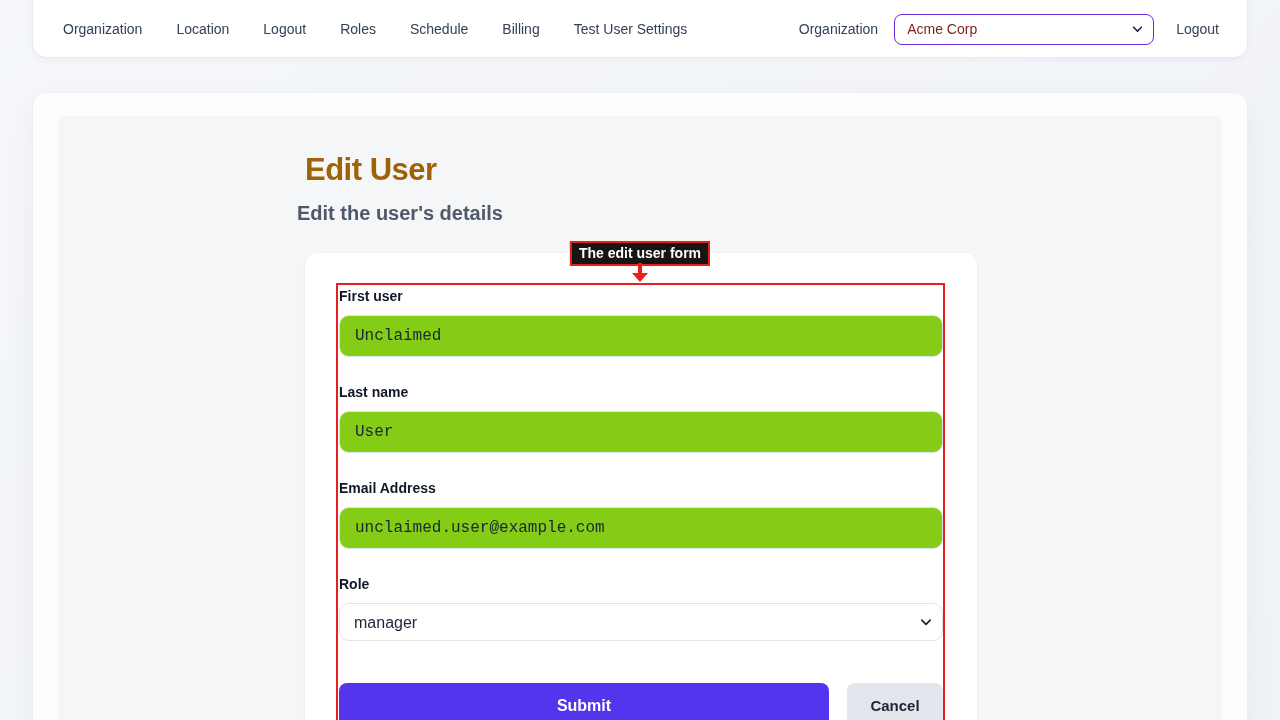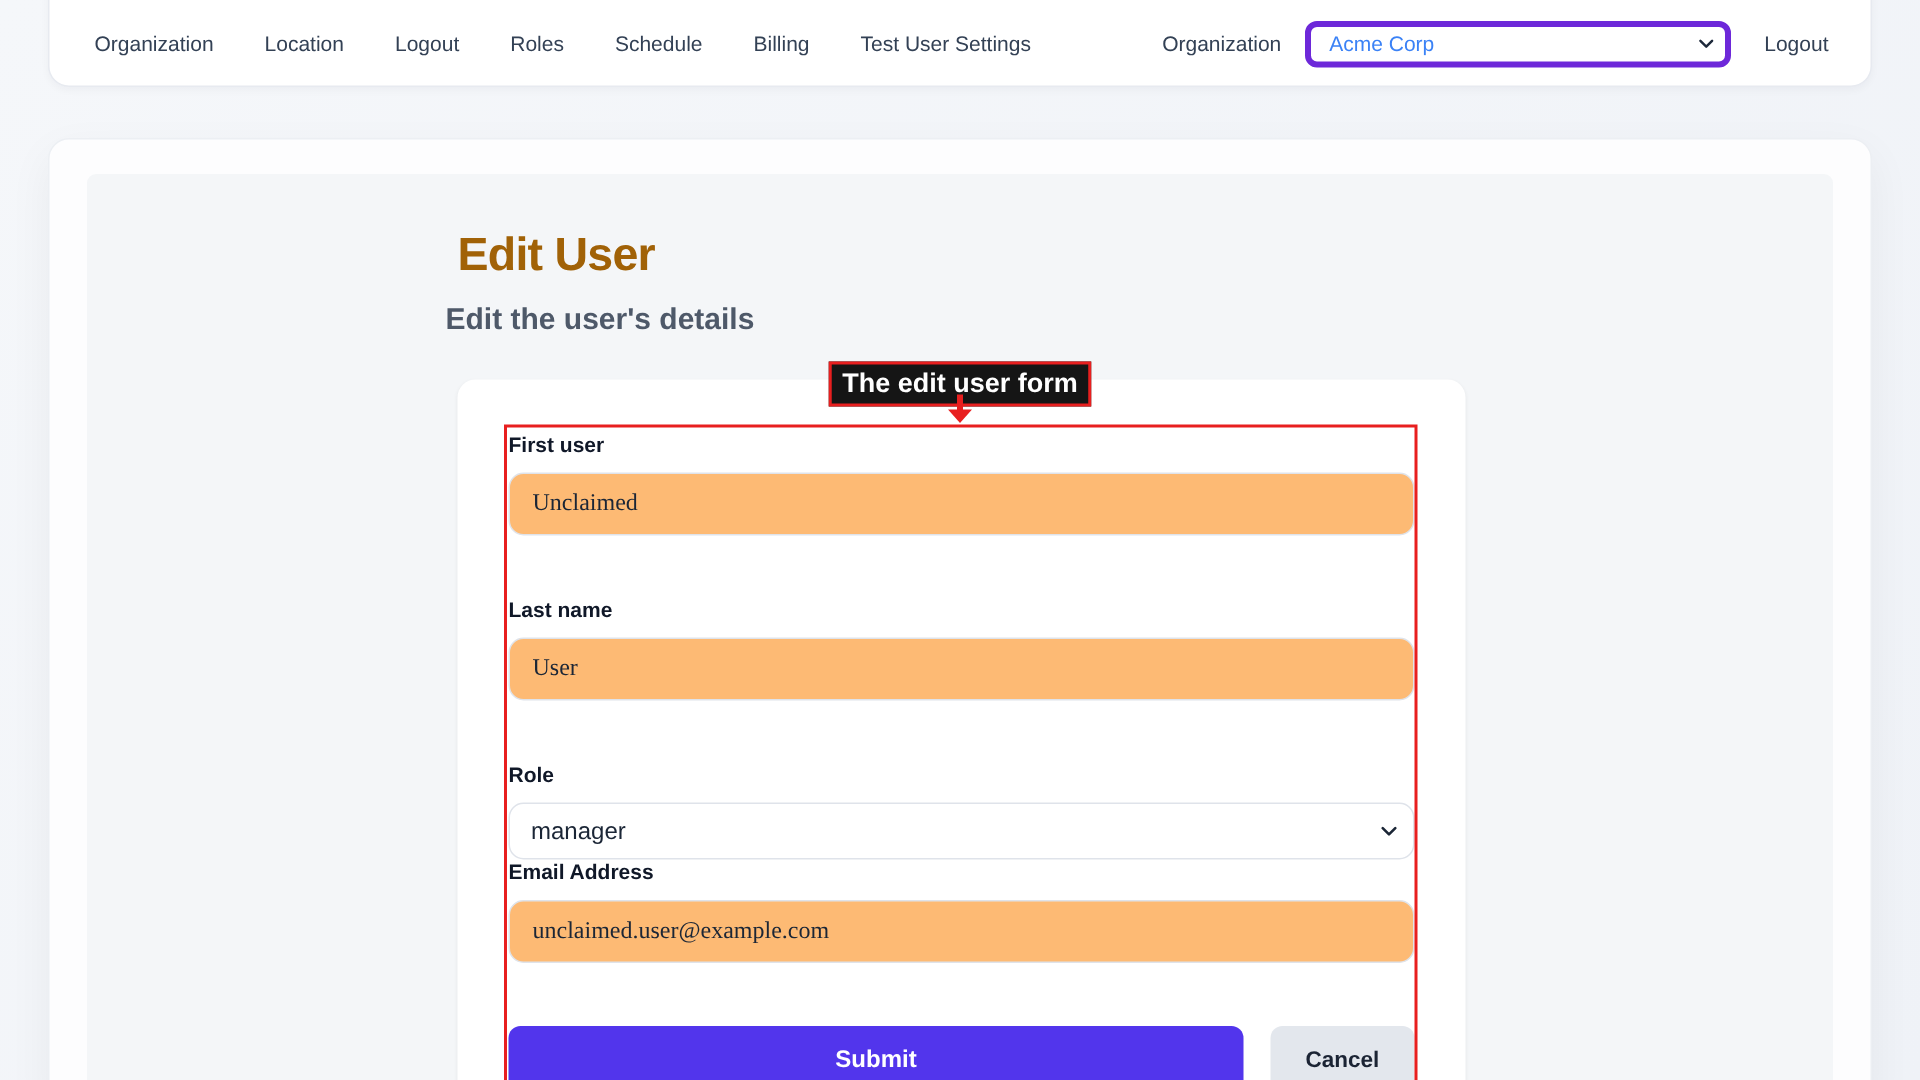--- a/index.html
+++ b/index.html
@@ -37,27 +37,27 @@
   }
   .nav-right {
     margin-left: auto;
     display: flex;
     align-items: center;
     gap: 16px;
   }
   .org-label { font-size: 14px; color: #334155; }
   .select-wrap { position: relative; display: inline-block; }
   .org-select {
-    width: 284px; height: 31px;
-    border: 4px solid #6d28d9;
+    width: 260px; height: 31px;
+    border: 1px solid #6d28d9;
     border-radius: 8px;
     background: #ffffff;
     font-family: inherit;
     font-size: 14px;
-    color: #3b82f6;
+    color: #7f1d1d;
     padding: 0 30px 0 12px;
     -webkit-appearance: none;
     appearance: none;
     outline: none;
   }
   .chevron {
     position: absolute;
     right: 10px; top: 50%;
     transform: translateY(-50%);
     pointer-events: none;
@@ -117,26 +117,26 @@
     font-weight: 700;
     color: #101828;
     margin-bottom: 11px;
   }
   .text-input {
     display: block;
     width: 100%;
     height: 42px;
     border: 1px solid #dfe3ea;
     border-radius: 10px;
-    background: #fdba74;
-    font-family: Liberation Serif, serif;
+    background: #84cc16;
+    font-family: Liberation Mono, monospace;
     font-size: 16px;
     color: #1b2636;
     padding: 0 15px;
-    margin-bottom: 41px;
+    margin-bottom: 27px;
     outline: none;
   }
   .role-select {
     display: block;
     width: 100%;
     height: 38px;
     border: 1px solid #dfe3ea;
     border-radius: 10px;
     background: #ffffff;
     font-family: inherit;
@@ -186,21 +186,21 @@
     pointer-events: none;
     z-index: 5;
   }
   .annot-label {
     position: absolute;
     left: 640px; top: 241px;
     transform: translateX(-50%);
     background: #151515;
     border: 2px solid #e81f1f;
     color: #ffffff;
-    font-size: 18px;
+    font-size: 14px;
     font-weight: 700;
     padding: 2px 7px 3px;
     white-space: nowrap;
     z-index: 6;
   }
   .annot-arrow-line {
     position: absolute;
     left: 638px; top: 263px;
     width: 4px; height: 11px;
     background: #e81f1f;
@@ -257,38 +257,38 @@
           <label class="field-label">First user</label>
           <input type="text" class="text-input" value="Unclaimed" style="">
         </div>
 
         <div>
           <label class="field-label">Last name</label>
           <input type="text" class="text-input" value="User" style="">
         </div>
 
         <div>
+          <label class="field-label">Email Address</label>
+          <input type="text" class="text-input" value="unclaimed.user@example.com" style="">
+        </div>
+
+        <div>
           <label class="field-label">Role</label>
           <span class="select-wrap" style="display:block;">
             <select class="role-select">
               <option>manager</option>
             </select>
             <span class="chevron">
               <svg width="14" height="14" viewBox="0 0 16 16">
                   <path d="M3.2 5.8 8 10.6l4.8-4.8" stroke="#1b2636" stroke-width="2" fill="none" stroke-linecap="round" stroke-linejoin="round"></path>
                 </svg>
             </span>
           </span>
         </div>
 
-        <div>
-          <label class="field-label">Email Address</label>
-          <input type="text" class="text-input" value="unclaimed.user@example.com" style="">
-        </div>
-
         <div class="button-row">
           <button type="button" class="submit-btn">Submit</button>
           <button type="button" class="cancel-btn">Cancel</button>
         </div>
 
       </form>
     </section>
   </div>
 </main>
 

